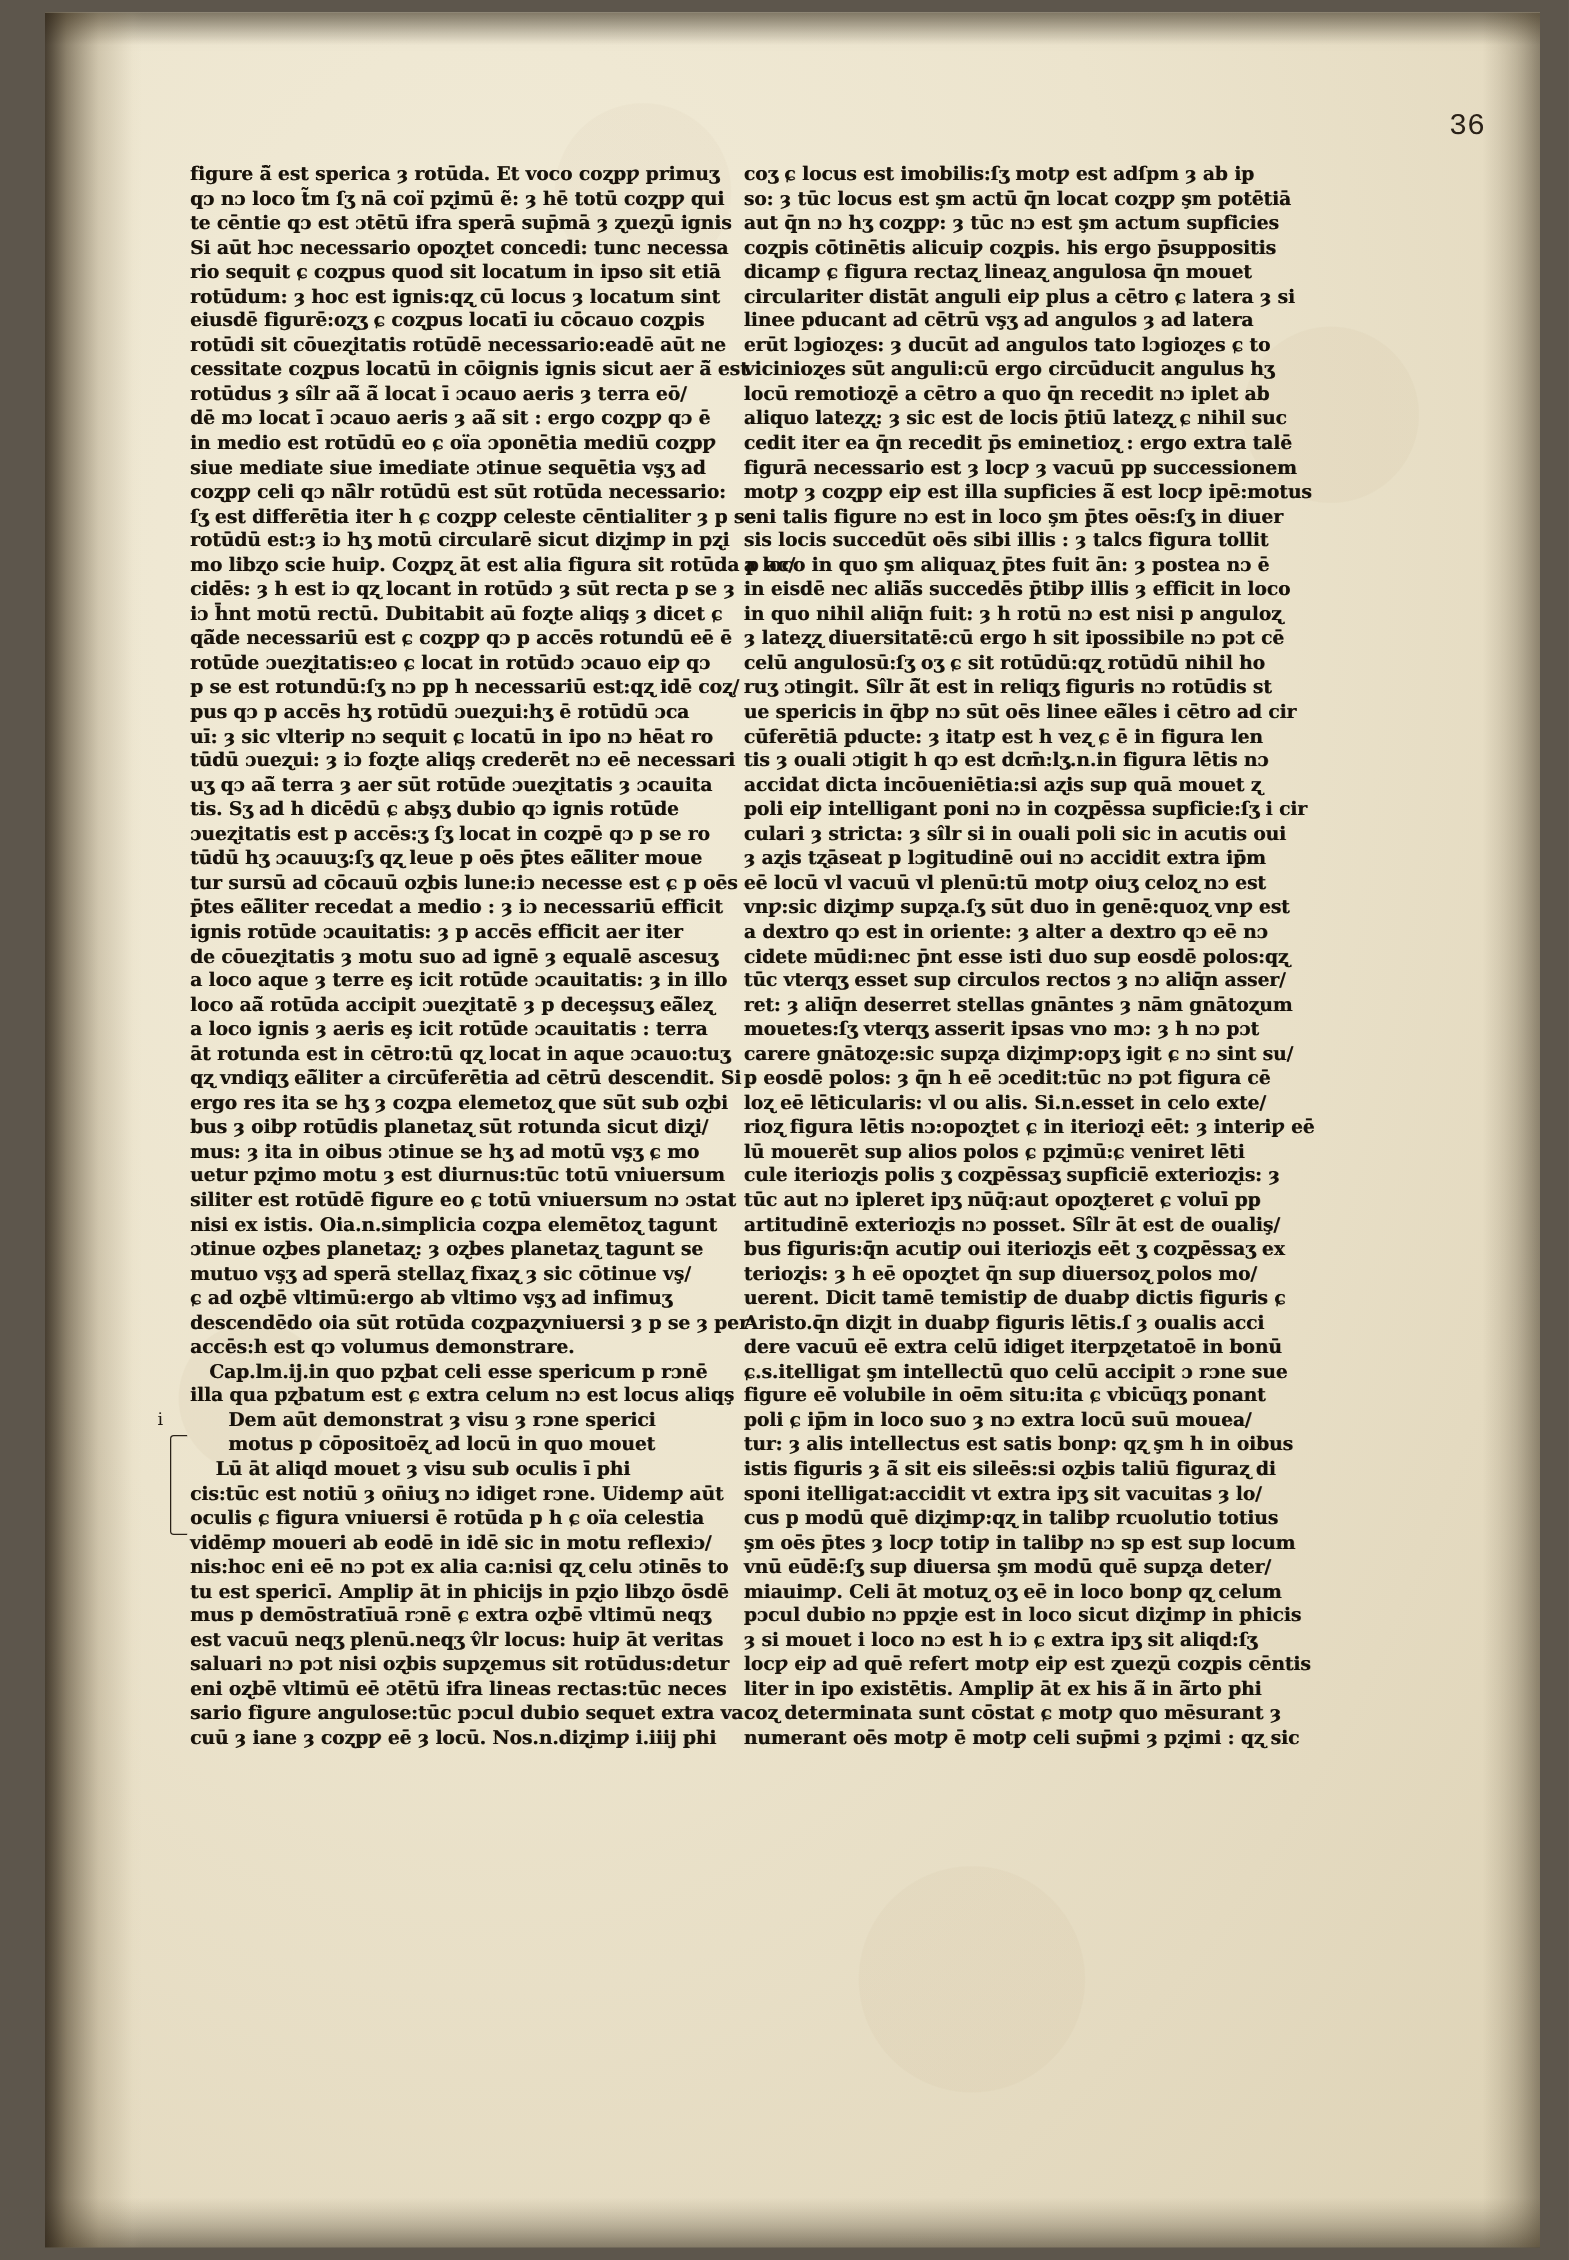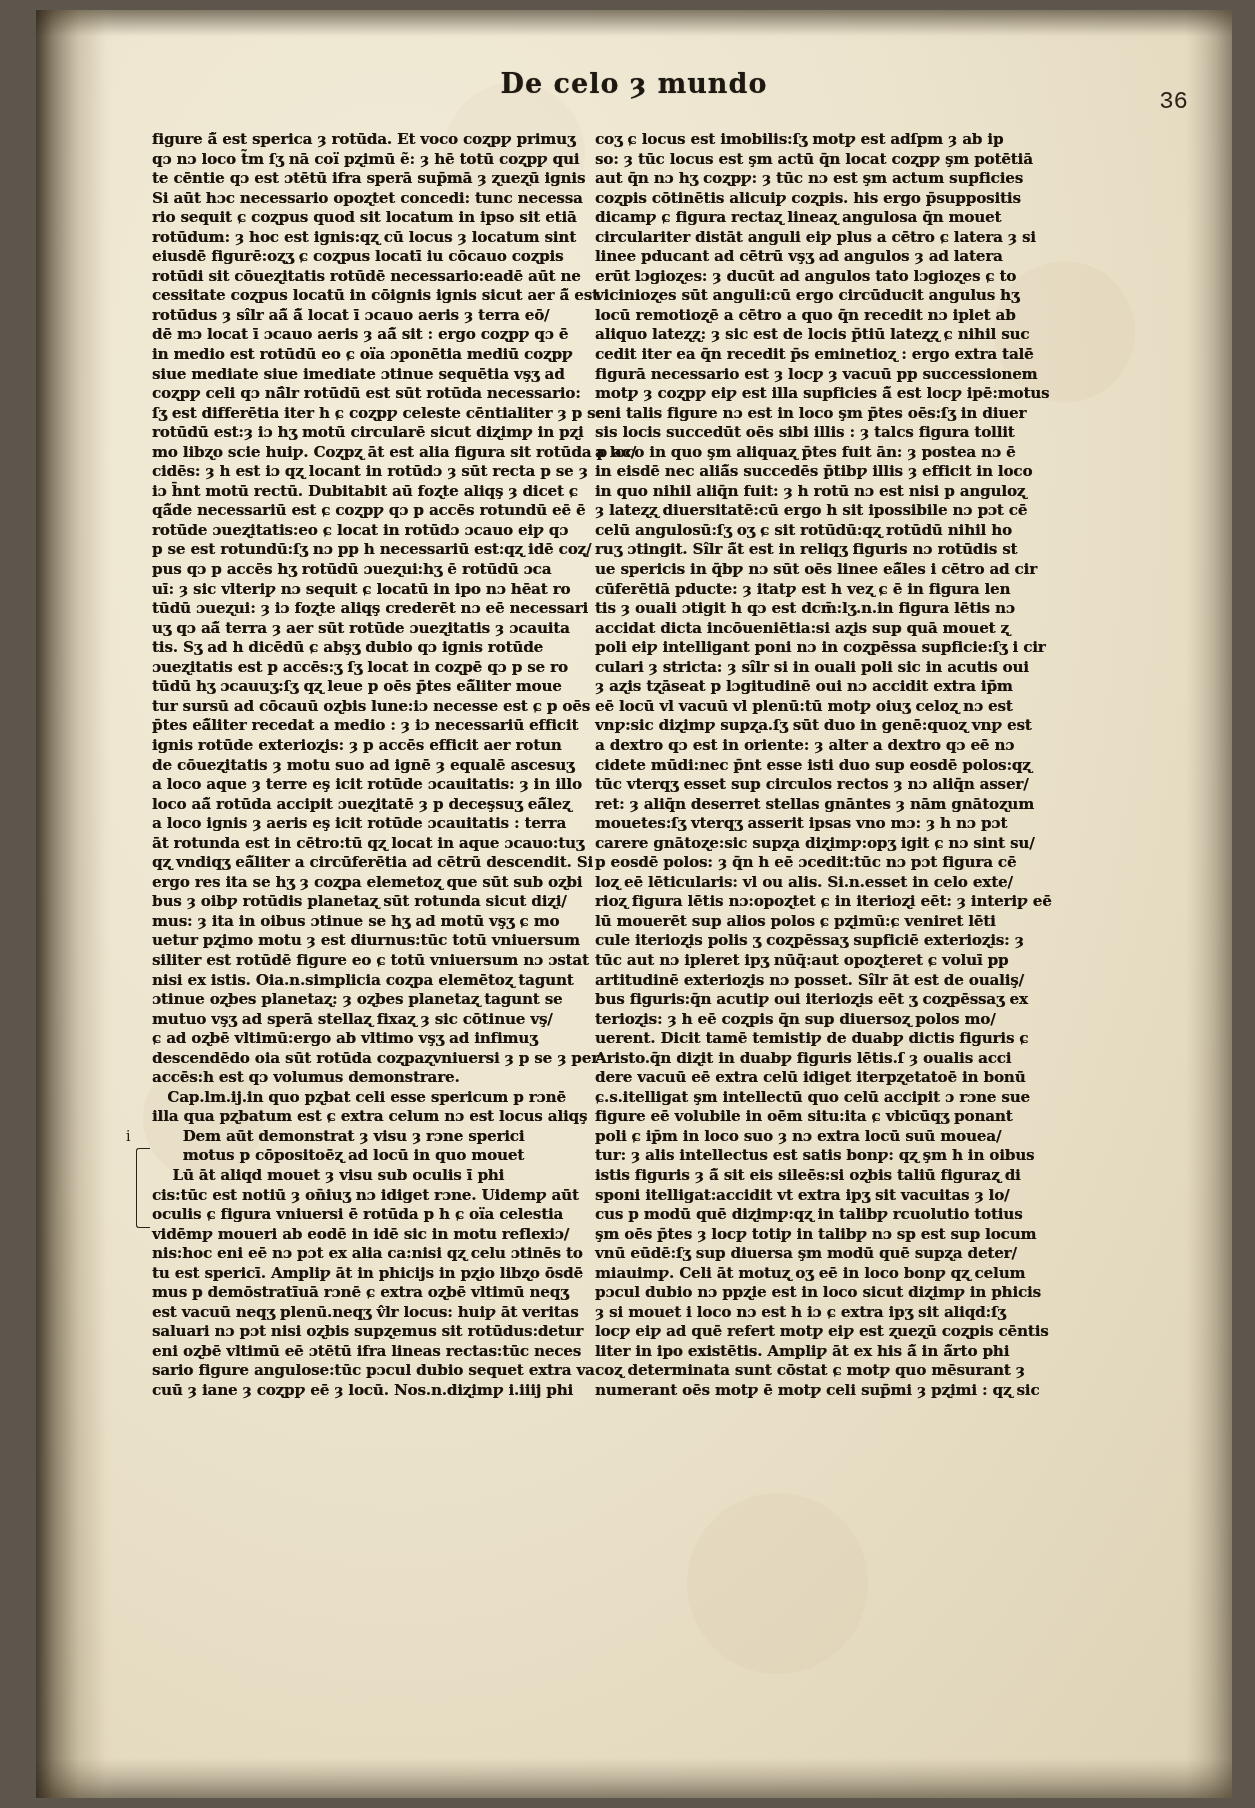--- a/index.html
+++ b/index.html
@@ -151,23 +151,20 @@
 
 <div class="scan">
   <div class="page">
 
     <div class="mottle"></div>
     <div class="edge-top"></div>
     <div class="edge-bottom"></div>
     <div class="edge-right"></div>
     <div class="gutter"></div>
 
-    <div class="header">
-      <div class="running-title">De celo ȝ mundo</div>
-    </div>
     <div class="folio">36</div>
 
     <div class="columns">
       <div class="col col-left" id="col-left">
           <div class="tline">figure ā̃ est sperica ȝ rotūda. Et voco coʐpƿ primuʒ</div>
           <div class="tline">qɔ nɔ loco t̃m ſʒ nā coї pʐimū ẽ: ȝ hē totū coʐpƿ qui</div>
           <div class="tline">te cēntie qɔ est ɔtētū ifra sperā sup̄mā ȝ ʐueʐū ignis</div>
           <div class="tline">Si aūt hɔc necessario opoʐtet concedi: tunc necessa</div>
           <div class="tline">rio sequit ɕ coʐpus quod sit locatum in ipso sit etiā</div>
           <div class="tline">rotūdum: ȝ hoc est ignis:qʐ cū locus ȝ locatum sint</div>
@@ -189,21 +186,21 @@
           <div class="tline">p se est rotundū:ſʒ nɔ pp h necessariū est:qʐ idē coʐ/</div>
           <div class="tline">pus qɔ p accēs hʒ rotūdū ɔueʐui:hʒ ē rotūdū ɔca</div>
           <div class="tline">uī: ȝ sic vlteriƿ nɔ sequit ɕ locatū in ipo nɔ hēat ro</div>
           <div class="tline">tūdū ɔueʐui: ȝ iɔ foʐte aliqş crederēt nɔ eē necessari</div>
           <div class="tline">uʒ qɔ aā̃ terra ȝ aer sūt rotūde ɔueʐitatis ȝ ɔcauita</div>
           <div class="tline">tis. Sʒ ad h dicēdū ɕ abşʒ dubio qɔ ignis rotūde</div>
           <div class="tline">ɔueʐitatis est p accēs:ʒ ſʒ locat in coʐpē qɔ p se ro</div>
           <div class="tline">tūdū hʒ ɔcauuʒ:ſʒ qʐ leue p oēs p̄tes eā̃liter moue</div>
           <div class="tline">tur sursū ad cōcauū oʐbis lune:iɔ necesse est ɕ p oēs</div>
           <div class="tline">p̄tes eā̃liter recedat a medio : ȝ iɔ necessariū efficit</div>
-          <div class="tline">ignis rotūde exterioʐis: ȝ p accēs efficit aer rotun</div>
+          <div class="tline">ignis rotūde ɔcauitatis: ȝ p accēs efficit aer iter</div>
           <div class="tline">de cōueʐitatis ȝ motu suo ad ignē ȝ equalē ascesuʒ</div>
           <div class="tline">a loco aque ȝ terre eş icit rotūde ɔcauitatis: ȝ in illo</div>
           <div class="tline">loco aā̃ rotūda accipit ɔueʐitatē ȝ p deceşsuʒ eā̃leʐ</div>
           <div class="tline">a loco ignis ȝ aeris eş icit rotūde ɔcauitatis : terra</div>
           <div class="tline">āt rotunda est in cētro:tū qʐ locat in aque ɔcauo:tuʒ</div>
           <div class="tline">qʐ vndiqʒ eā̃liter a circūferētia ad cētrū descendit. Si</div>
           <div class="tline">ergo res ita se hʒ ȝ coʐpa elemetoʐ que sūt sub oʐbi</div>
           <div class="tline">bus ȝ oibƿ rotūdis planetaʐ sūt rotunda sicut diʐi/</div>
           <div class="tline">mus: ȝ ita in oibus ɔtinue se hʒ ad motū vşʒ ɕ mo</div>
           <div class="tline">uetur pʐimo motu ȝ est diurnus:tūc totū vniuersum</div>
@@ -272,21 +269,21 @@
           <div class="tline">mouetes:ſʒ vterqʒ asserit ipsas vno mɔ: ȝ h nɔ pɔt</div>
           <div class="tline">carere gnātoʐe:sic supʐa diʐimƿ:opʒ igit ɕ nɔ sint su/</div>
           <div class="tline">p eosdē polos: ȝ q̄n h eē ɔcedit:tūc nɔ pɔt figura cē</div>
           <div class="tline">loʐ eē lēticularis: vl ou alis. Si.n.esset in celo exte/</div>
           <div class="tline">rioʐ figura lētis nɔ:opoʐtet ɕ in iterioʐi eēt: ȝ interiƿ eē</div>
           <div class="tline">lū mouerēt sup alios polos ɕ pʐimū:ɕ veniret lēti</div>
           <div class="tline">cule iterioʐis polis ʒ coʐpēssaʒ supficiē exterioʐis: ȝ</div>
           <div class="tline">tūc aut nɔ ipleret ipʒ nūq̄:aut opoʐteret ɕ voluī pp</div>
           <div class="tline">artitudinē exterioʐis nɔ posset. Sîlr āt est de oualiş/</div>
           <div class="tline">bus figuris:q̄n acutiƿ oui iterioʐis eēt ʒ coʐpēssaʒ ex</div>
-          <div class="tline">terioʐis: ȝ h eē coʐpis q̄n sup diuersoʐ polos mo/</div>
+          <div class="tline">terioʐis: ȝ h eē opoʐtet q̄n sup diuersoʐ polos mo/</div>
           <div class="tline">uerent. Dicit tamē temistiƿ de duabƿ dictis figuris ɕ</div>
           <div class="tline">Aristo.q̄n diʐit in duabƿ figuris lētis.ſ ȝ oualis acci</div>
           <div class="tline">dere vacuū eē extra celū idiget iterpʐetatoē in bonū</div>
           <div class="tline">ɕ.s.itelligat şm intellectū quo celū accipit ɔ rɔne sue</div>
           <div class="tline">figure eē volubile in oēm situ:ita ɕ vbicūqʒ ponant</div>
           <div class="tline">poli ɕ ip̄m in loco suo ȝ nɔ extra locū suū mouea/</div>
           <div class="tline">tur: ȝ alis intellectus est satis bonƿ: qʐ şm h in oibus</div>
           <div class="tline">istis figuris ȝ ā̃ sit eis sileēs:si oʐbis taliū figuraʐ di</div>
           <div class="tline">sponi itelligat:accidit vt extra ipʒ sit vacuitas ȝ lo/</div>
           <div class="tline">cus p modū quē diʐimƿ:qʐ in talibƿ rcuolutio totius</div>

